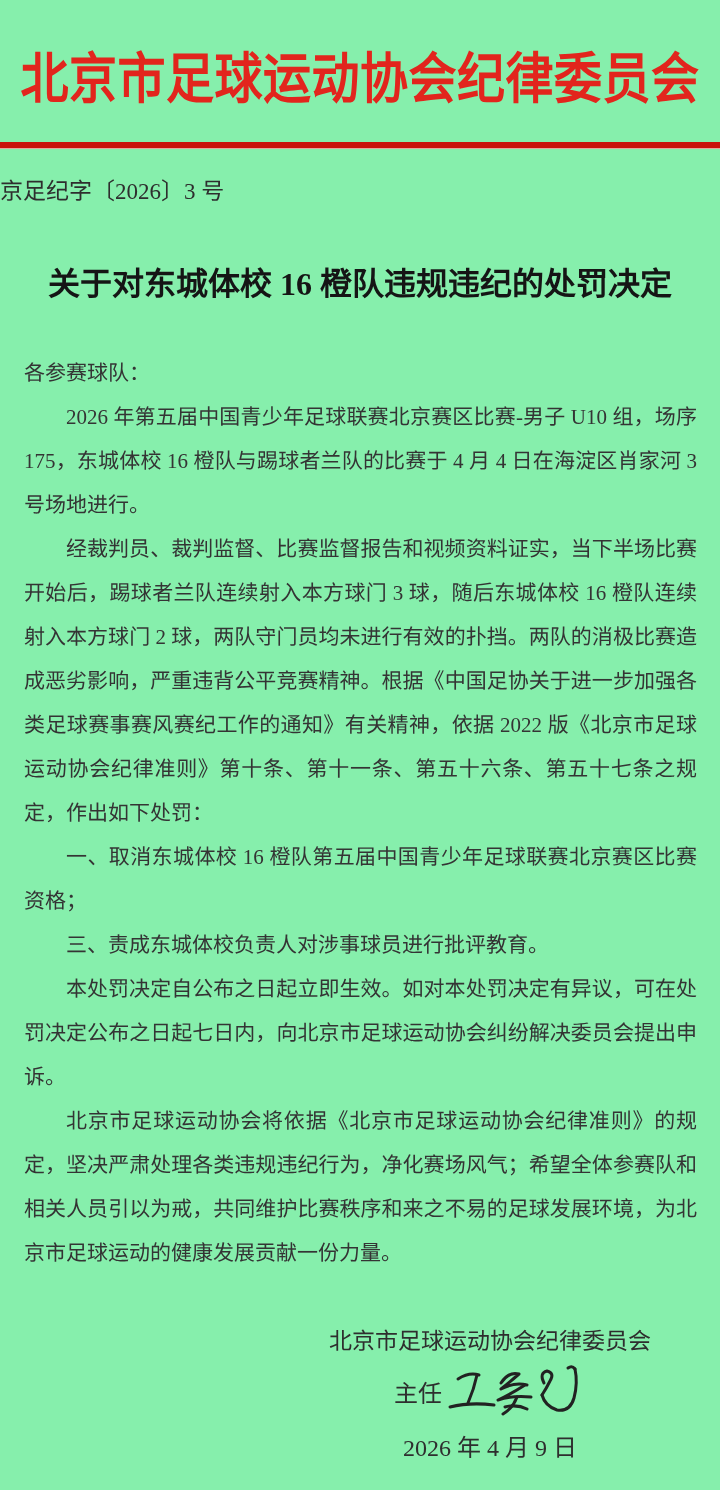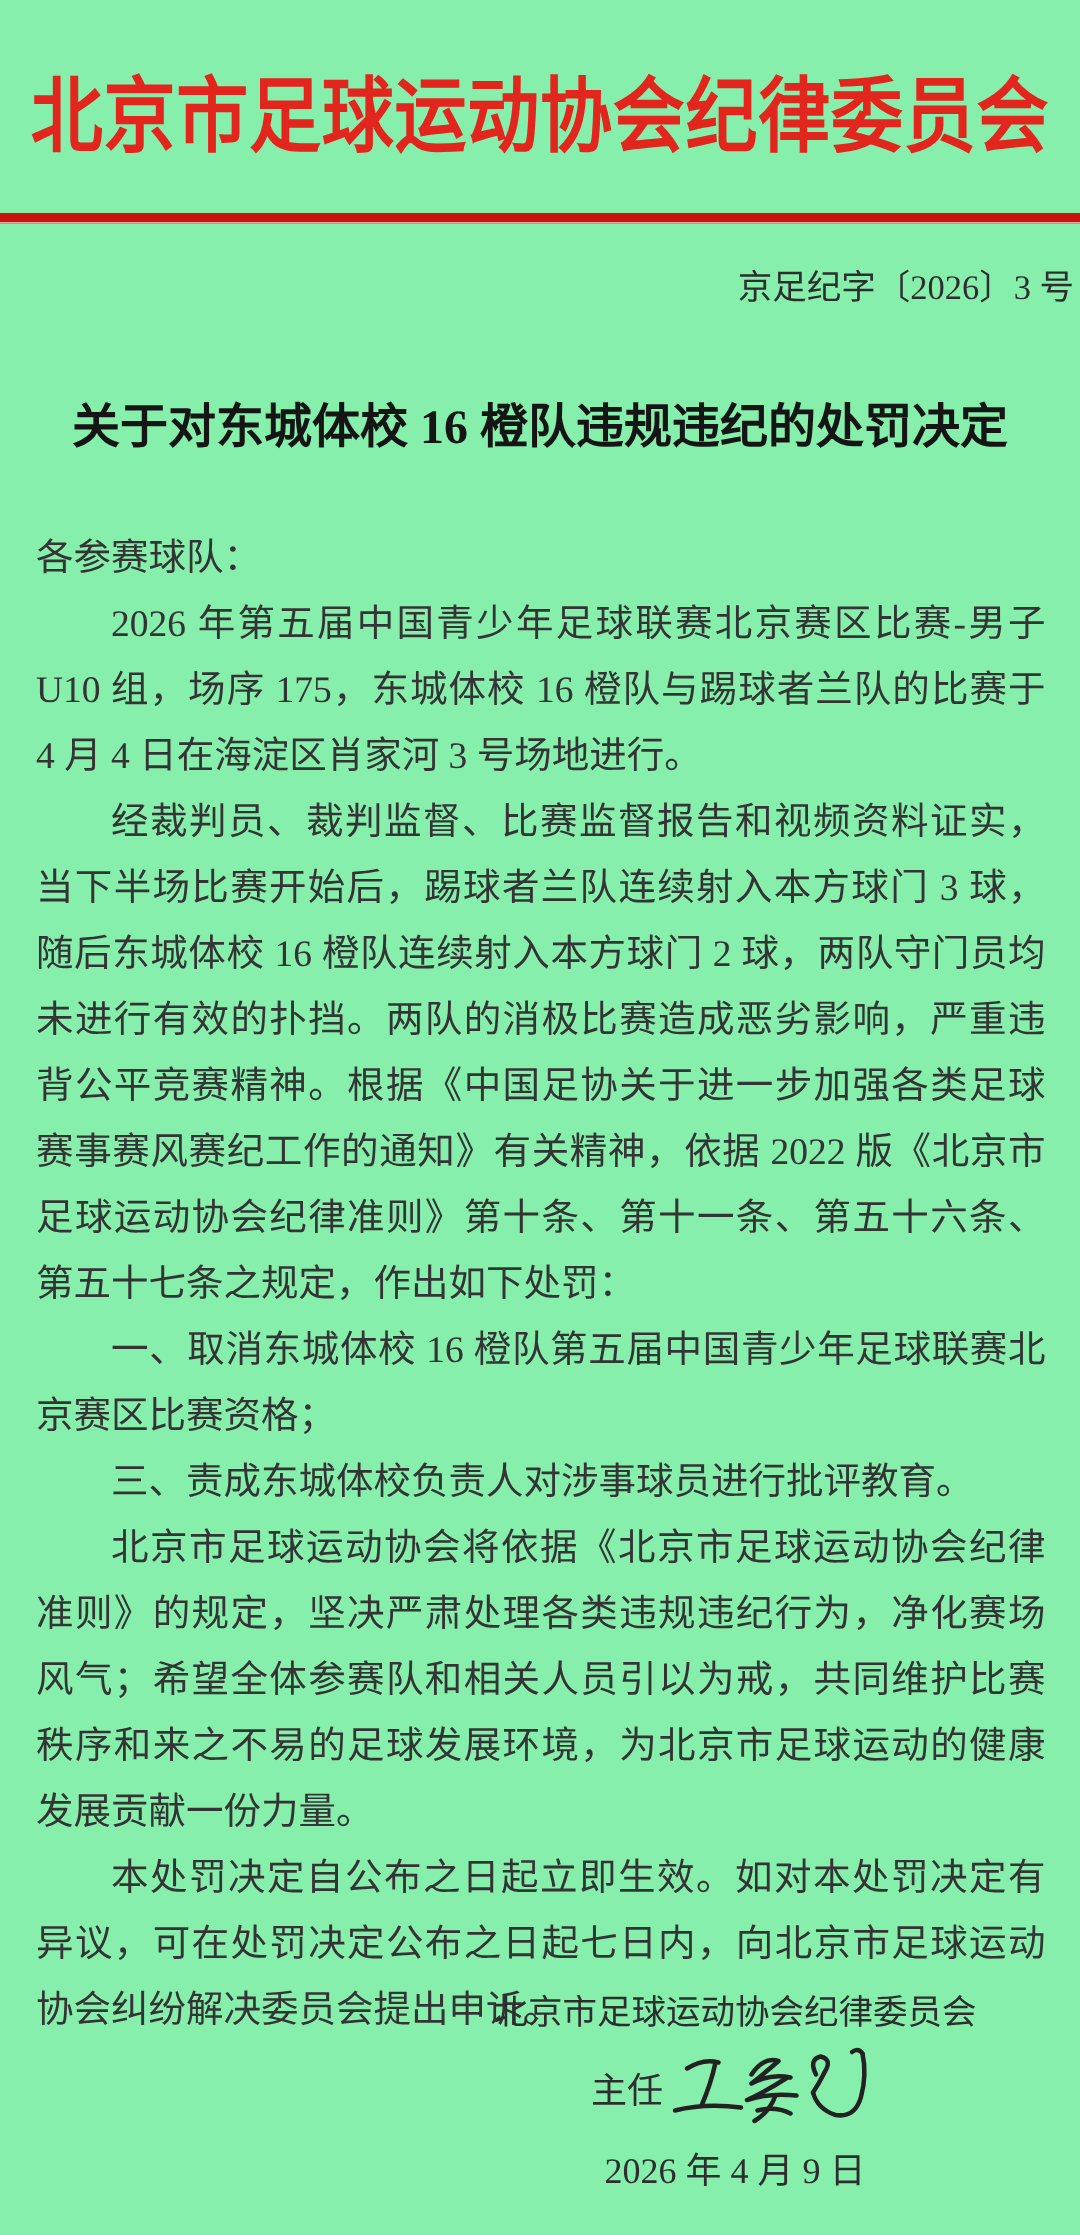--- a/index.html
+++ b/index.html
@@ -29,37 +29,37 @@
   .red-rule {
     margin-top: 36px;
     height: 7px;
     width: 100%;
     background: #c9140d;
     border-bottom: 1px solid #e8a5a0;
   }
   .doc-number {
     margin-top: 28px;
     padding-right: 4px;
-    text-align: right;
+    text-align: left;
     font-size: 23px;
     line-height: 30px;
     color: #2e2e2e;
   }
   .doc-title {
     margin-top: 56px;
     text-align: center;
     font-size: 32px;
     font-weight: bold;
     line-height: 42px;
     color: #151515;
     white-space: nowrap;
   }
   .body-text {
     margin: 46px 23px 0 24px;
-    font-size: 25px;
+    font-size: 21px;
     line-height: 44px;
     text-align: justify;
     color: #343434;
   }
   .salutation { text-indent: 0; }
   .para { text-indent: 2em; }
   .sign-block {
     position: absolute;
     top: 1326px;
     left: 318px;
@@ -102,22 +102,22 @@
   <div class="doc-number">京足纪字〔2026〕3 号</div>
 
   <div class="doc-title">关于对东城体校 16 橙队违规违纪的处罚决定</div>
 
   <div class="body-text">
     <p class="salutation">各参赛球队：</p>
     <p class="para">2026 年第五届中国青少年足球联赛北京赛区比赛-男子 U10 组，场序 175，东城体校 16 橙队与踢球者兰队的比赛于 4 月 4 日在海淀区肖家河 3 号场地进行。</p>
     <p class="para">经裁判员、裁判监督、比赛监督报告和视频资料证实，当下半场比赛开始后，踢球者兰队连续射入本方球门 3 球，随后东城体校 16 橙队连续射入本方球门 2 球，两队守门员均未进行有效的扑挡。两队的消极比赛造成恶劣影响，严重违背公平竞赛精神。根据《中国足协关于进一步加强各类足球赛事赛风赛纪工作的通知》有关精神，依据 2022 版《北京市足球运动协会纪律准则》第十条、第十一条、第五十六条、第五十七条之规定，作出如下处罚：</p>
     <p class="para">一、取消东城体校 16 橙队第五届中国青少年足球联赛北京赛区比赛资格；</p>
     <p class="para">三、责成东城体校负责人对涉事球员进行批评教育。</p>
+    <p class="para">本处罚决定自公布之日起立即生效。如对本处罚决定有异议，可在处罚决定公布之日起七日内，向北京市足球运动协会纠纷解决委员会提出申诉。</p>
     <p class="para">北京市足球运动协会将依据《北京市足球运动协会纪律准则》的规定，坚决严肃处理各类违规违纪行为，净化赛场风气；希望全体参赛队和相关人员引以为戒，共同维护比赛秩序和来之不易的足球发展环境，为北京市足球运动的健康发展贡献一份力量。</p>
-    <p class="para">本处罚决定自公布之日起立即生效。如对本处罚决定有异议，可在处罚决定公布之日起七日内，向北京市足球运动协会纠纷解决委员会提出申诉。</p>
   </div>
 
   <div class="sign-block">
     <div class="sign-org">北京市足球运动协会纪律委员会</div>
     <div class="sign-role-line">
       <span class="sign-role">主任</span>
       <svg class="sign-svg" width="140" height="58" viewBox="0 0 140 58" fill="none" stroke="#222222" stroke-width="3" stroke-linecap="round" stroke-linejoin="round" aria-label="卫爱民">
 
         <path d="M12,17 Q23,10 33,13"></path>
         <path d="M31,13 Q28,27 22,41"></path>

